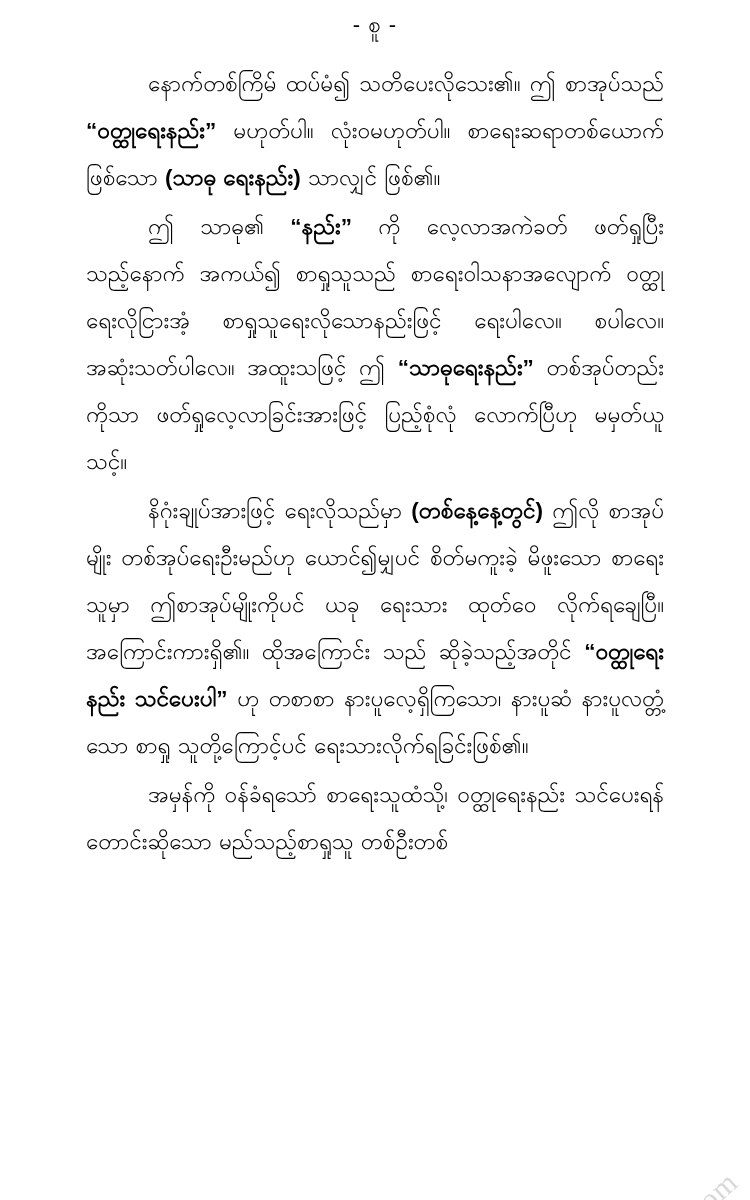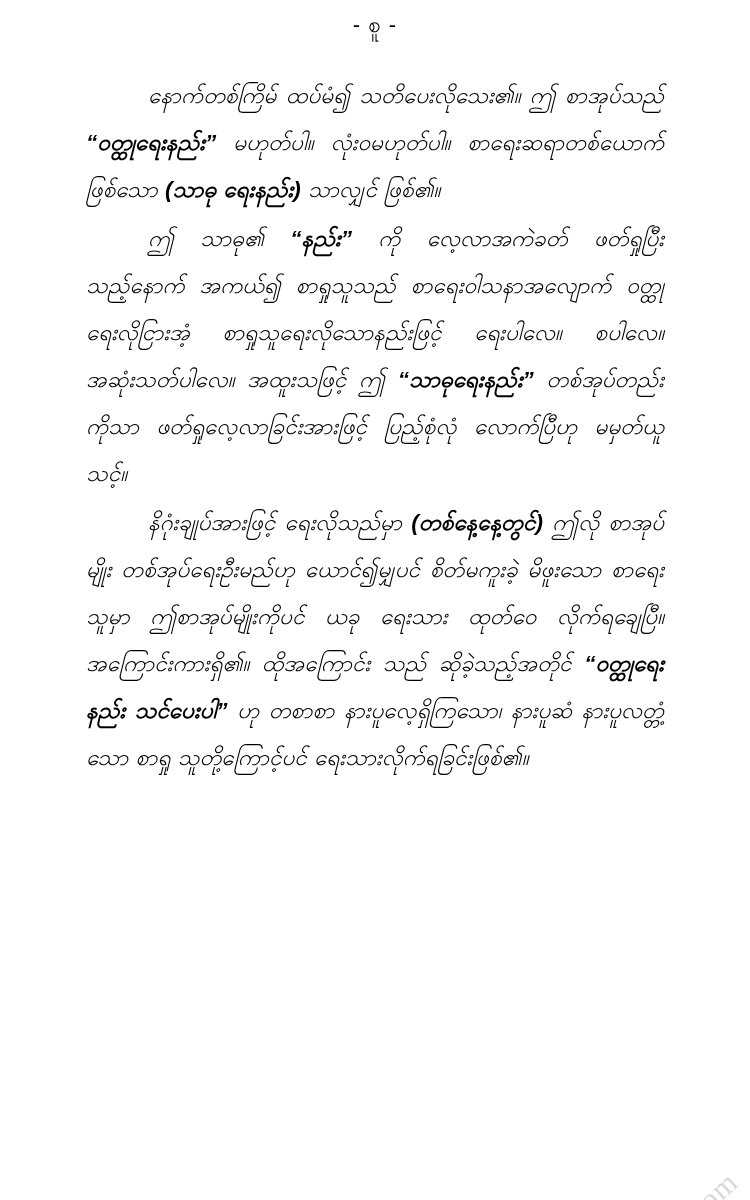--- a/index.html
+++ b/index.html
@@ -26,23 +26,22 @@
     text-align: center;
     font-size: 22px;
     line-height: 1.2;
     padding-top: 12px;
     letter-spacing: 1px;
     color: #000;
   }
   .content {
     position: absolute;
     left: 86px;
-    top: 72px;
+    top: 60px;
     width: 578px;
-    font-style: italic;
   }
   .para {
     font-size: 22.5px;
     line-height: 47px;
     text-align: justify;
     text-justify: inter-word;
     margin: 0 0 2px 0;
     word-spacing: 1px;
   }
   .para.indent {
@@ -69,16 +68,17 @@
 <body>
 
 <div class="page">
 
   <div class="page-header">- စူ -</div>
 
   <div class="content">
     <p class="para indent"><span>နောက်တစ်ကြိမ်  ထပ်မံ၍ သတိပေးလိုသေး၏။ ဤ စာအုပ်သည် </span><span class="b">“ဝတ္ထုရေးနည်း”</span><span> မဟုတ်ပါ။ လုံးဝမဟုတ်ပါ။ စာရေးဆရာတစ်ယောက် ဖြစ်သော </span><span class="b">(သာဓု ရေးနည်း)</span><span> သာလျှင် ဖြစ်၏။</span></p>
     <p class="para indent"><span>ဤ သာဓု၏ </span><span class="b">“နည်း”</span><span> ကို လေ့လာအကဲခတ် ဖတ်ရှုပြီးသည့်နောက် အကယ်၍ စာရှုသူသည် စာရေးဝါသနာအလျောက် ဝတ္ထုရေးလိုငြားအံ့ စာရှုသူရေးလိုသောနည်းဖြင့် ရေးပါလေ။ စပါလေ။ အဆုံးသတ်ပါလေ။ အထူးသဖြင့် ဤ </span><span class="b">“သာဓုရေးနည်း”</span><span> တစ်အုပ်တည်းကိုသာ ဖတ်ရှုလေ့လာခြင်းအားဖြင့် ပြည့်စုံလုံ လောက်ပြီဟု မမှတ်ယူသင့်။</span></p>
     <p class="para indent"><span>နိဂုံးချုပ်အားဖြင့် ရေးလိုသည်မှာ </span><span class="b">(တစ်နေ့နေ့တွင်)</span><span> ဤလို စာအုပ်မျိုး တစ်အုပ်ရေးဦးမည်ဟု ယောင်၍မျှပင် စိတ်မကူးခဲ့ မိဖူးသော စာရေးသူမှာ ဤစာအုပ်မျိုးကိုပင် ယခု ရေးသား ထုတ်ဝေ လိုက်ရချေပြီ။ အကြောင်းကားရှိ၏။ ထိုအကြောင်း သည် ဆိုခဲ့သည့်အတိုင် </span><span class="b">“ဝတ္ထုရေးနည်း သင်ပေးပါ”</span><span> ဟု တစာစာ နားပူလေ့ရှိကြသော၊ နားပူဆံ နားပူလတ္တံ့သော စာရှု သူတို့ကြောင့်ပင် ရေးသားလိုက်ရခြင်းဖြစ်၏။</span></p>
+    <p class="para indent"><span>အမှန်ကို ဝန်ခံရသော် စာရေးသူထံသို့၊ ဝတ္ထုရေးနည်း သင်ပေးရန် တောင်းဆိုသော မည်သည့်စာရှုသူ တစ်ဦးတစ်</span></p>
   </div>
 
   <div class="watermark">mmys.com</div>
 </div>
 
 </body></html>

